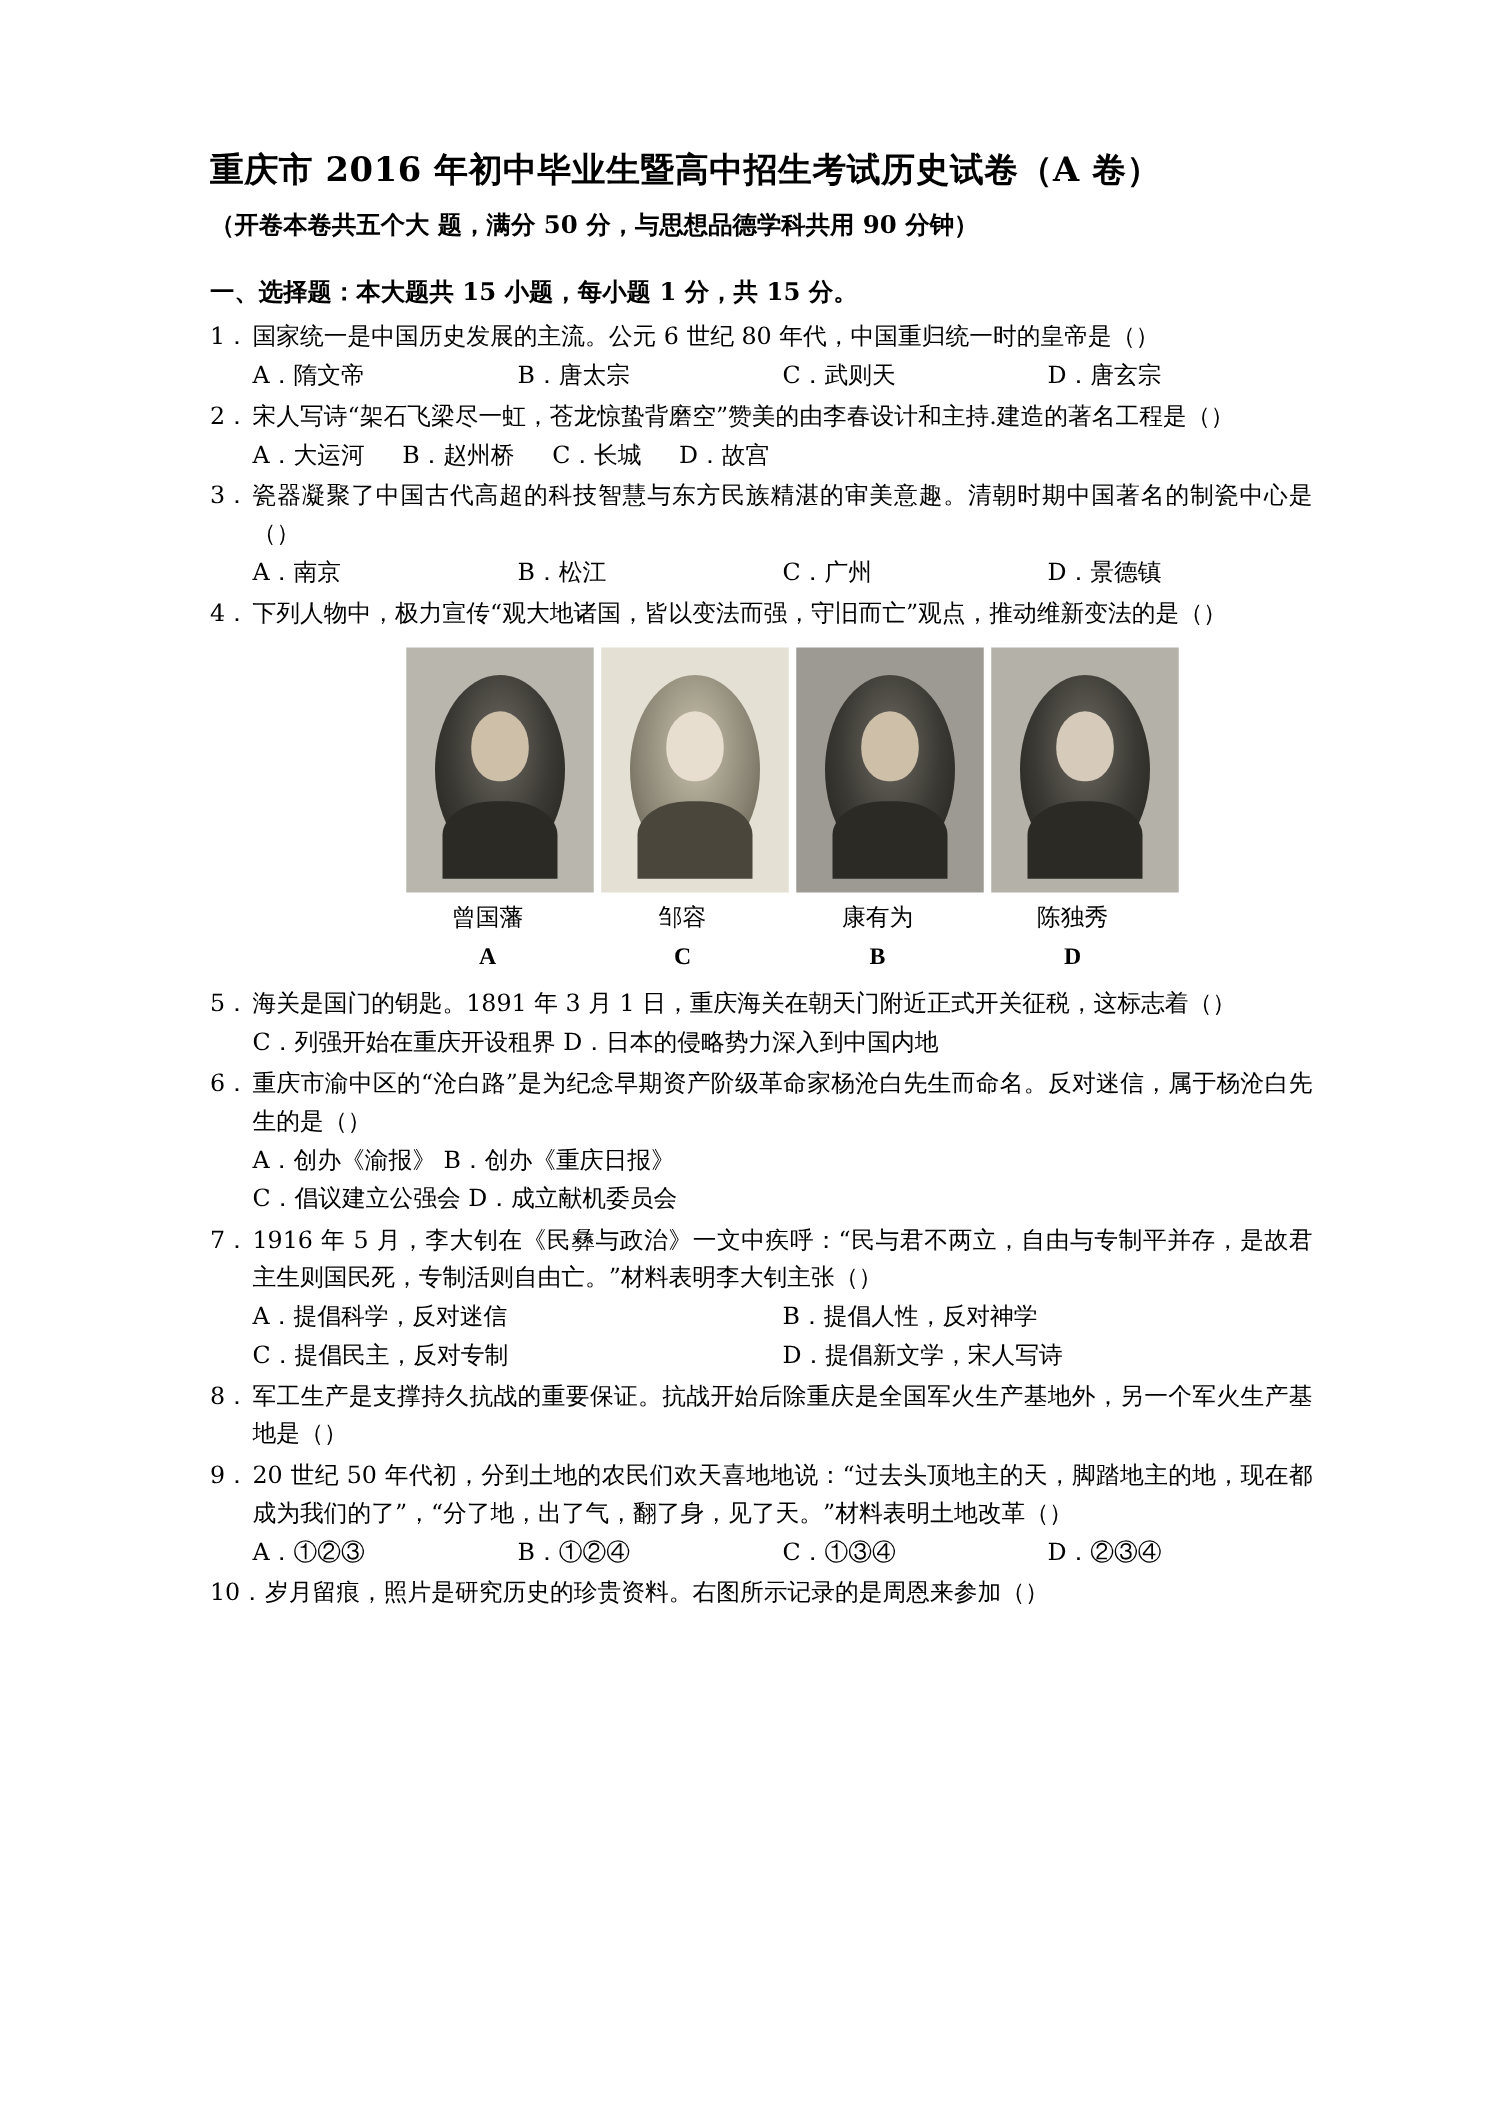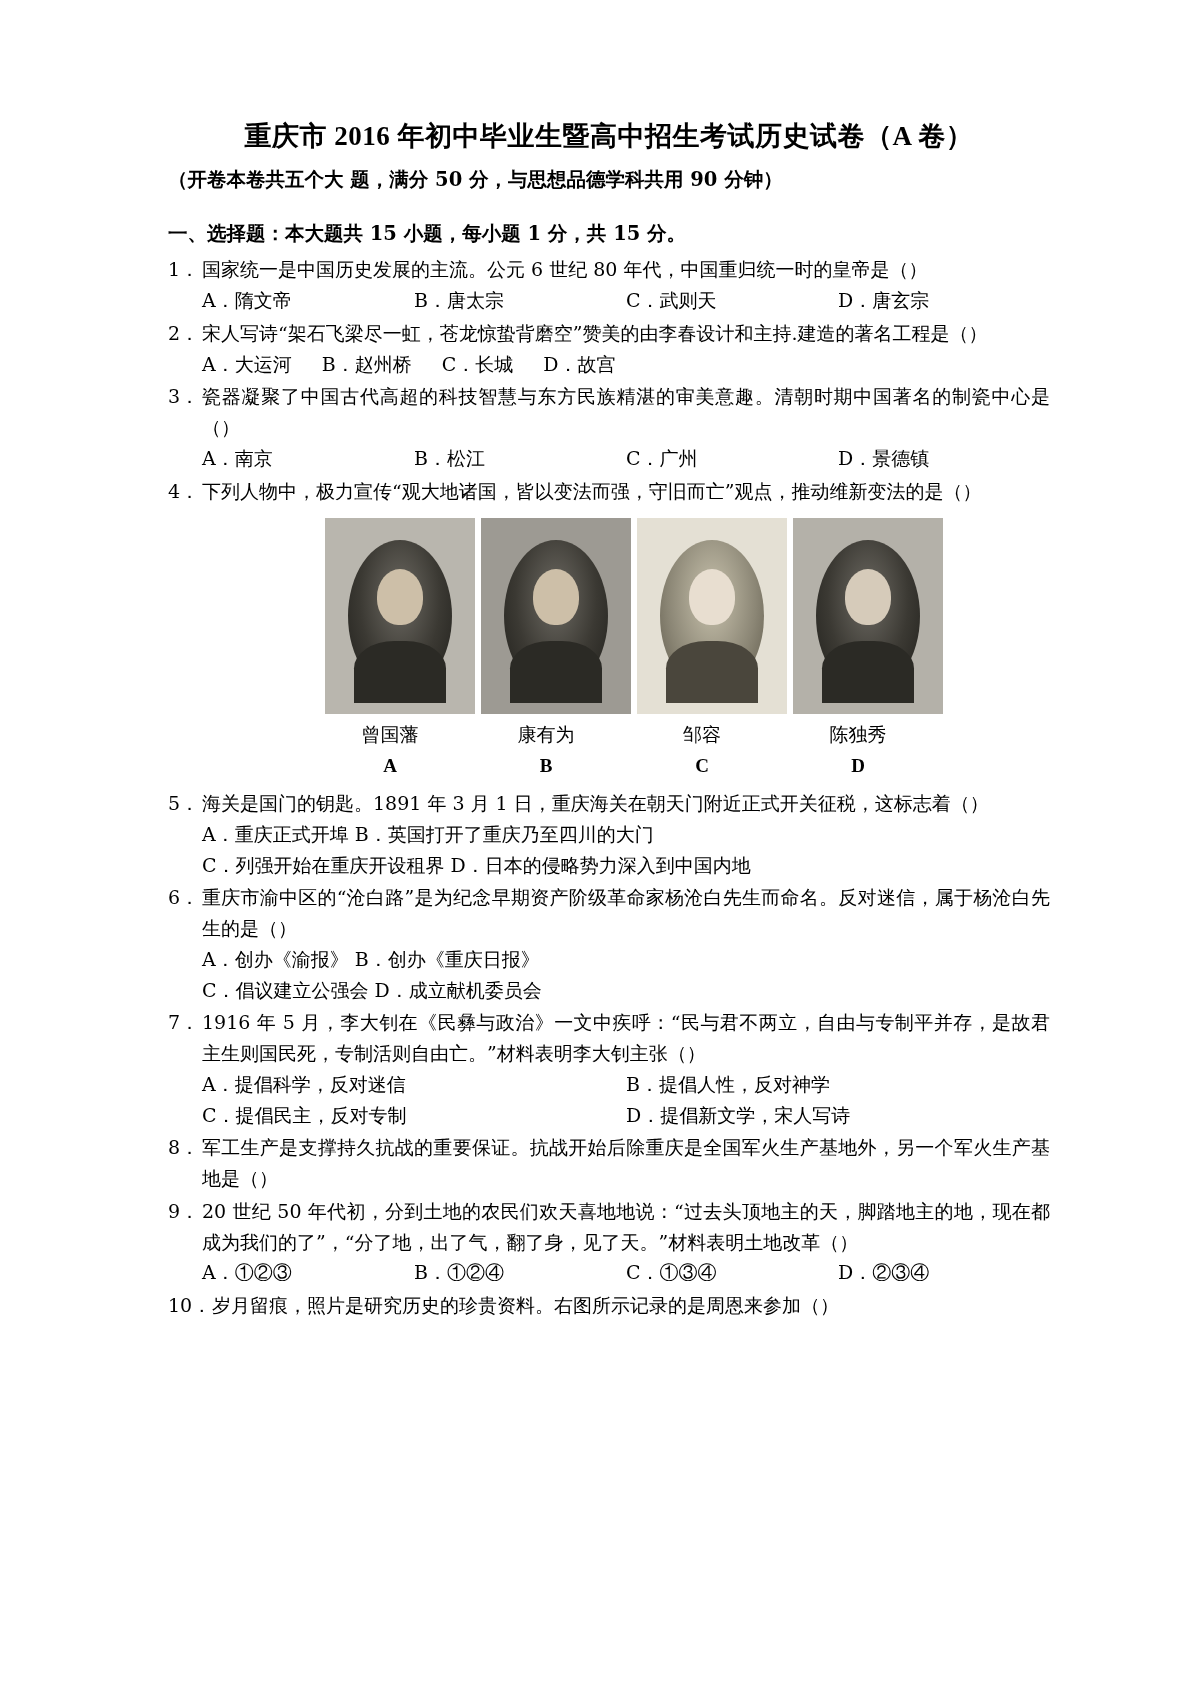--- a/index.html
+++ b/index.html
@@ -16,27 +16,26 @@
     overflow: hidden;
   }
   .page {
     width: 1200px;
     height: 1698px;
     box-sizing: border-box;
     padding: 118px 150px 0 168px;
     position: relative;
   }
   .doc-title {
-    text-align: center;
+    text-align: left;
     font-size: 27px;
     font-weight: bold;
     letter-spacing: 0.5px;
     line-height: 1.4;
     margin: 0 0 10px 0;
-    font-family: Liberation Serif, serif;
   }
   .doc-subtitle {
     text-align: left;
     font-size: 19.5px;
     font-weight: bold;
     line-height: 1.4;
     margin: 0 0 26px 0;
   }
   .section-heading {
     font-size: 19.5px;
@@ -214,55 +213,54 @@
       <div class="portrait">
         <div class="portrait-frame pf1">
           <div class="oval"></div>
             <div class="head"></div>
             <div class="body-sh"></div>
         </div>
         <div class="portrait-name">曾国藩</div>
         <div class="portrait-letter">A</div>
       </div>
       <div class="portrait">
+        <div class="portrait-frame pf3">
+          <div class="oval"></div>
+            <div class="head"></div>
+            <div class="body-sh"></div>
+        </div>
+        <div class="portrait-name">邹容</div>
+        <div class="portrait-letter">C</div>
+      </div>
+      <div class="portrait">
         <div class="portrait-frame pf2">
           <div class="oval"></div>
             <div class="head"></div>
             <div class="body-sh"></div>
         </div>
         <div class="portrait-name">康有为</div>
         <div class="portrait-letter">B</div>
-      </div>
-      <div class="portrait">
-        <div class="portrait-frame pf3">
-          <div class="oval"></div>
-            <div class="head"></div>
-            <div class="body-sh"></div>
-        </div>
-        <div class="portrait-name">邹容</div>
-        <div class="portrait-letter">C</div>
       </div>
       <div class="portrait">
         <div class="portrait-frame pf4">
           <div class="oval"></div>
             <div class="head"></div>
             <div class="body-sh"></div>
         </div>
         <div class="portrait-name">陈独秀</div>
         <div class="portrait-letter">D</div>
       </div>
     </div>
   </div>
 
   <div class="q">
     <div class="q-stem">
       <span class="q-num">5．</span>
       <span class="q-body">海关是国门的钥匙。1891 年 3 月 1 日，重庆海关在朝天门附近正式开关征税，这标志着（）</span>
     </div>
-    <div class="subline">A．重庆正式开埠 B．英国打开了重庆乃至四川的大门</div>
     <div class="subline">C．列强开始在重庆开设租界 D．日本的侵略势力深入到中国内地</div>
   </div>
 
   <div class="q">
     <div class="q-stem">
       <span class="q-num">6．</span>
       <span class="q-body">重庆市渝中区的“沧白路”是为纪念早期资产阶级革命家杨沧白先生而命名。反对迷信，属于杨沧白先生的是（）</span>
     </div>
     <div class="subline">A．创办《渝报》 B．创办《重庆日报》</div>
     <div class="subline">C．倡议建立公强会 D．成立献机委员会</div>

